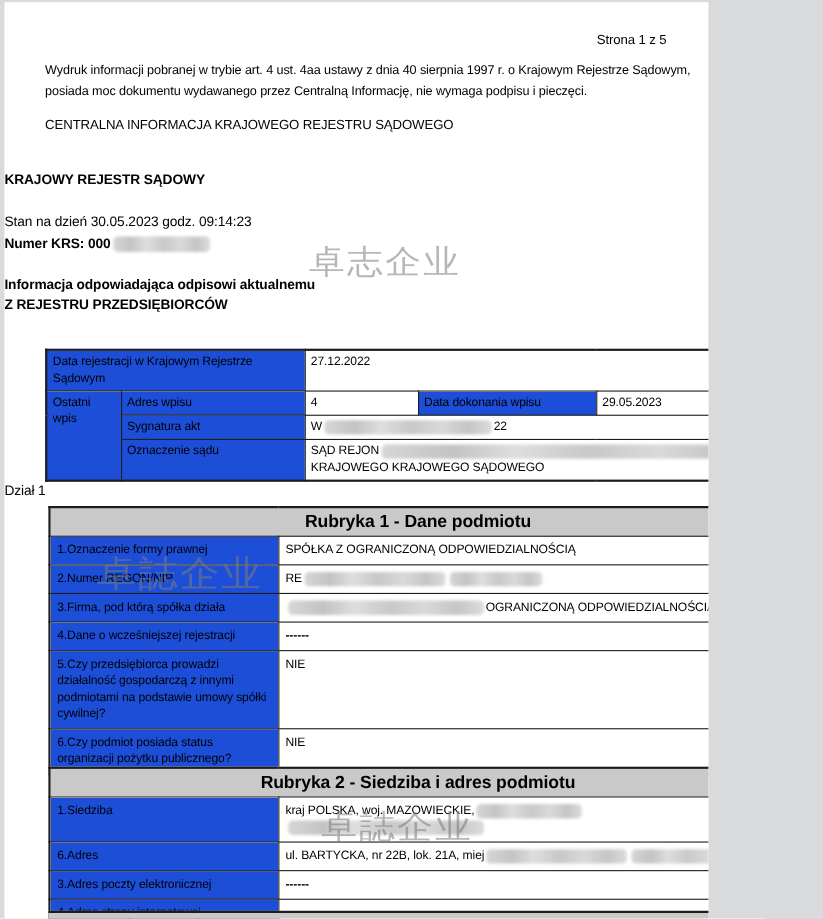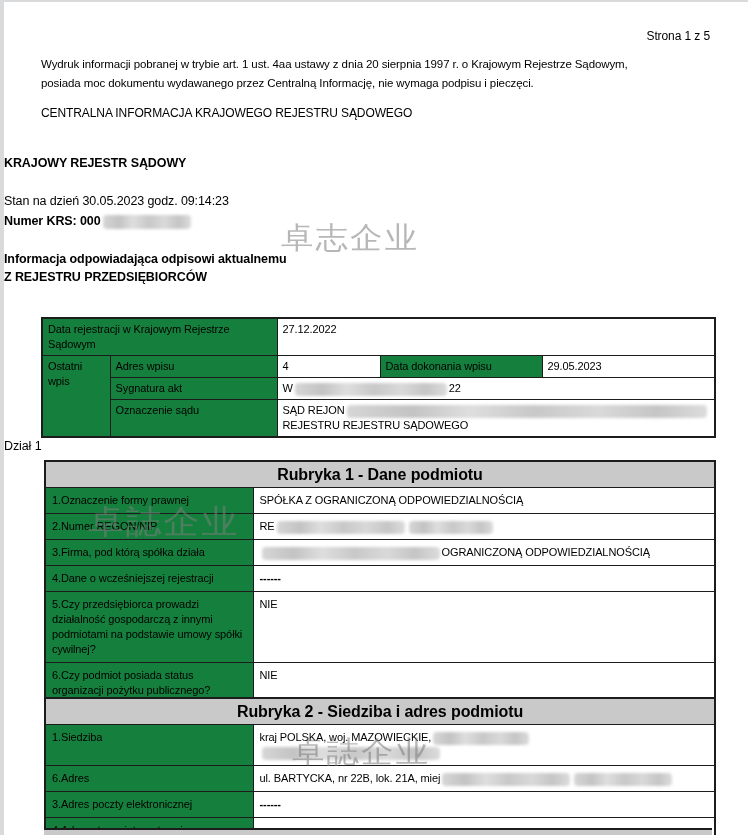--- a/index.html
+++ b/index.html
@@ -3,21 +3,21 @@
 <meta charset="utf-8">
 <style>
   html,body{margin:0;padding:0;}
   body{
     width:748px;height:835px;overflow:hidden;
     background:#d8dadc;
     font-family:"Liberation Sans",sans-serif;
     color:#000;
   }
   .page{
-    position:absolute;left:4px;top:2px;width:744px;height:833px;
+    position:absolute;left:4px;top:2px;width:640px;height:833px;
     background:#ffffff;overflow:hidden;
   }
   .abs{position:absolute;}
   .center{text-align:left;width:100%;margin-top:13px;}
   .b{font-weight:bold;}
   .small{font-size:11.5px;line-height:19px;letter-spacing:-0.1px;}
   .t12{font-size:12px;letter-spacing:-0.1px;}
   .t13{font-size:12.5px;letter-spacing:-0.1px;}
   .redact{
     display:inline-block;height:13px;vertical-align:middle;border-radius:4px;
@@ -26,21 +26,21 @@
     margin:0 2px -1px 2px;
   }
   .redact.tall{height:14px;}
   table{border-collapse:collapse;table-layout:fixed;background:#fff;}
   .doc-table{border:2px solid #1c1c1c;}
   .doc-table td{
     border:1px solid #1c1c1c;
     font-size:11px;line-height:15px;letter-spacing:-0.1px;
     padding:3px 5px;vertical-align:top;overflow:hidden;
   }
-  td.gray{background:#15803d;}
+  td.gray{background:#1d4ed8;}
   td.rubryka-head{
     background:#c9c9c9;text-align:center;font-weight:bold;font-size:16px;
     padding:3px 5px;
   }
   .rub td{padding:5px 6px;}
   .watermark{
     position:absolute;color:#7d7d7d;opacity:0.55;font-size:30px;
     white-space:nowrap;transform:scaleX(1.08);transform-origin:left;
     pointer-events:none;letter-spacing:2px;
   }
@@ -50,21 +50,21 @@
   }
 </style>
 </head>
 <body>
 
 <div class="page">
 
   <div class="abs t12" style="top:27px;right:38px;">Strona 1 z 5</div>
 
   <div class="abs small" style="left:37px;top:53px;width:680px;">
-    <div>Wydruk informacji pobranej w trybie art. 1 ust. 4aa ustawy z dnia 20 sierpnia 1997 r. o Krajowym Rejestrze Sądowym,</div>
+    <div>Wydruk informacji pobranej w trybie art. 4 ust. 4aa ustawy z dnia 40 sierpnia 1997 r. o Krajowym Rejestrze Sądowym,</div>
     <div>posiada moc dokumentu wydawanego przez Centralną Informację, nie wymaga podpisu i pieczęci.</div>
   </div>
 
   <div class="abs t12" style="left:37px;top:104px;">CENTRALNA INFORMACJA KRAJOWEGO REJESTRU SĄDOWEGO</div>
 
   <div class="abs center b t13" style="top:141px;left:0;">KRAJOWY REJESTR SĄDOWY</div>
 
   <div class="abs center t13" style="top:179px;left:0;">Stan na dzień 30.05.2023 godz. 09:14:23</div>
 
   <div class="abs center b t13" style="top:199px;left:0;"><span>Numer KRS: 000</span><span class="redact tall" style="width:88px;"></span></div>
@@ -95,21 +95,21 @@
       <td>29.05.2023</td>
     </tr>
     <tr>
       <td class="gray">Sygnatura akt</td>
       <td colspan="3"><span>W</span><span class="redact" style="width:152px;"></span><span>22</span></td>
     </tr>
     <tr>
       <td class="gray">Oznaczenie sądu</td>
       <td colspan="3">
         <div><span>SĄD REJON</span><span class="redact" style="width:360px;"></span></div>
-        <div>REJESTRU REJESTRU SĄDOWEGO</div>
+        <div>KRAJOWEGO KRAJOWEGO SĄDOWEGO</div>
       </td>
     </tr>
   </tbody>
     </table>
 
   <div class="abs center t13" style="top:424px;left:0;">Dział 1</div>
 
   <table class="doc-table rub abs" style="left:40px;top:458px;width:670px;">
     <colgroup>
         <col style="width:208px">

